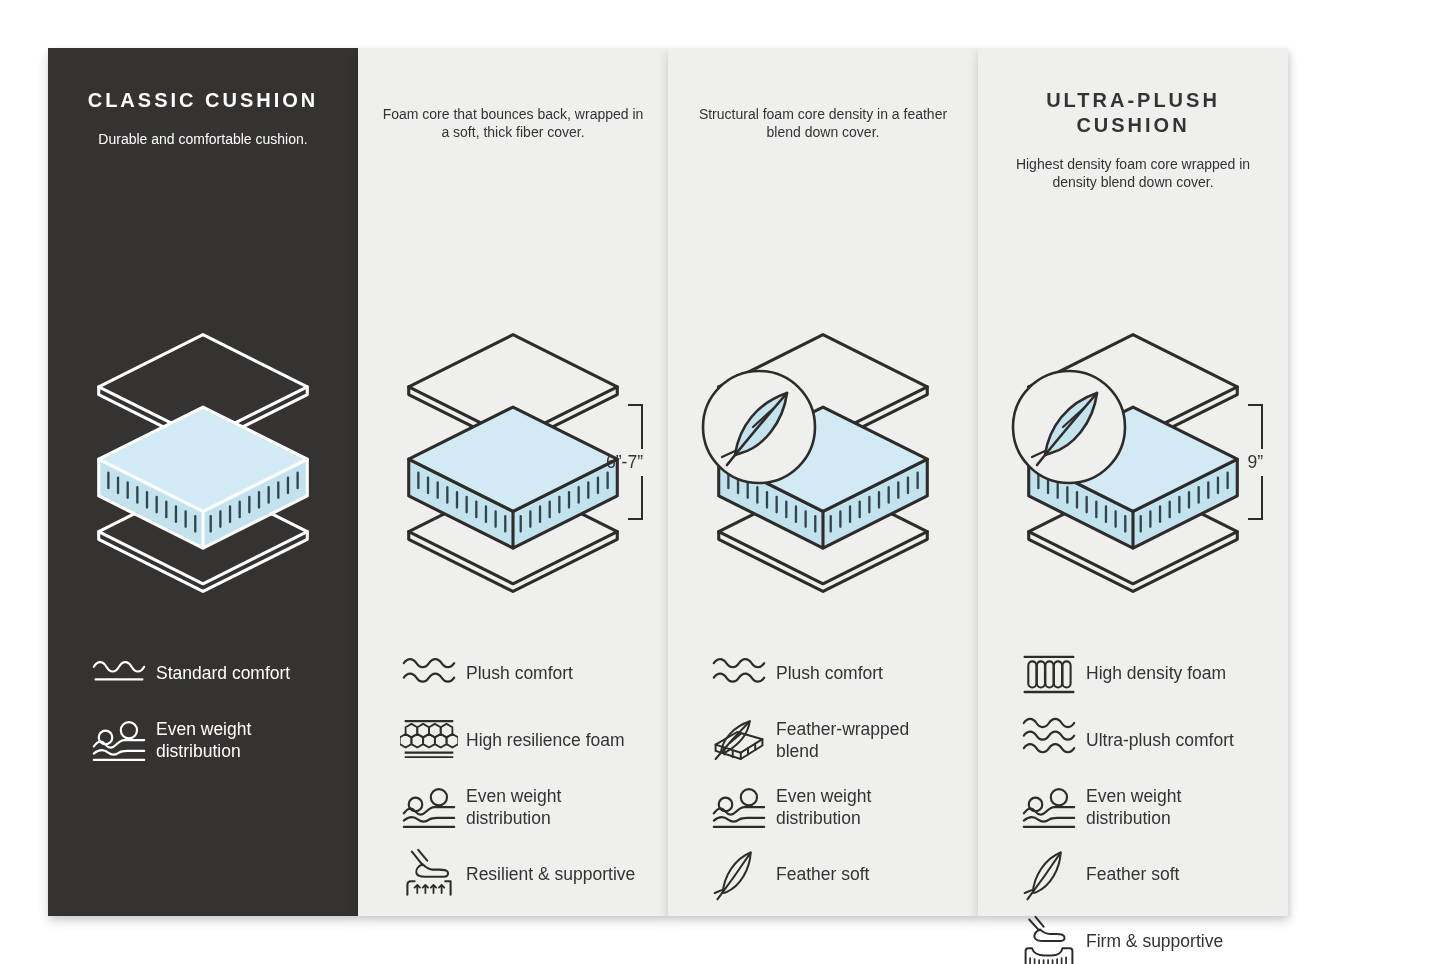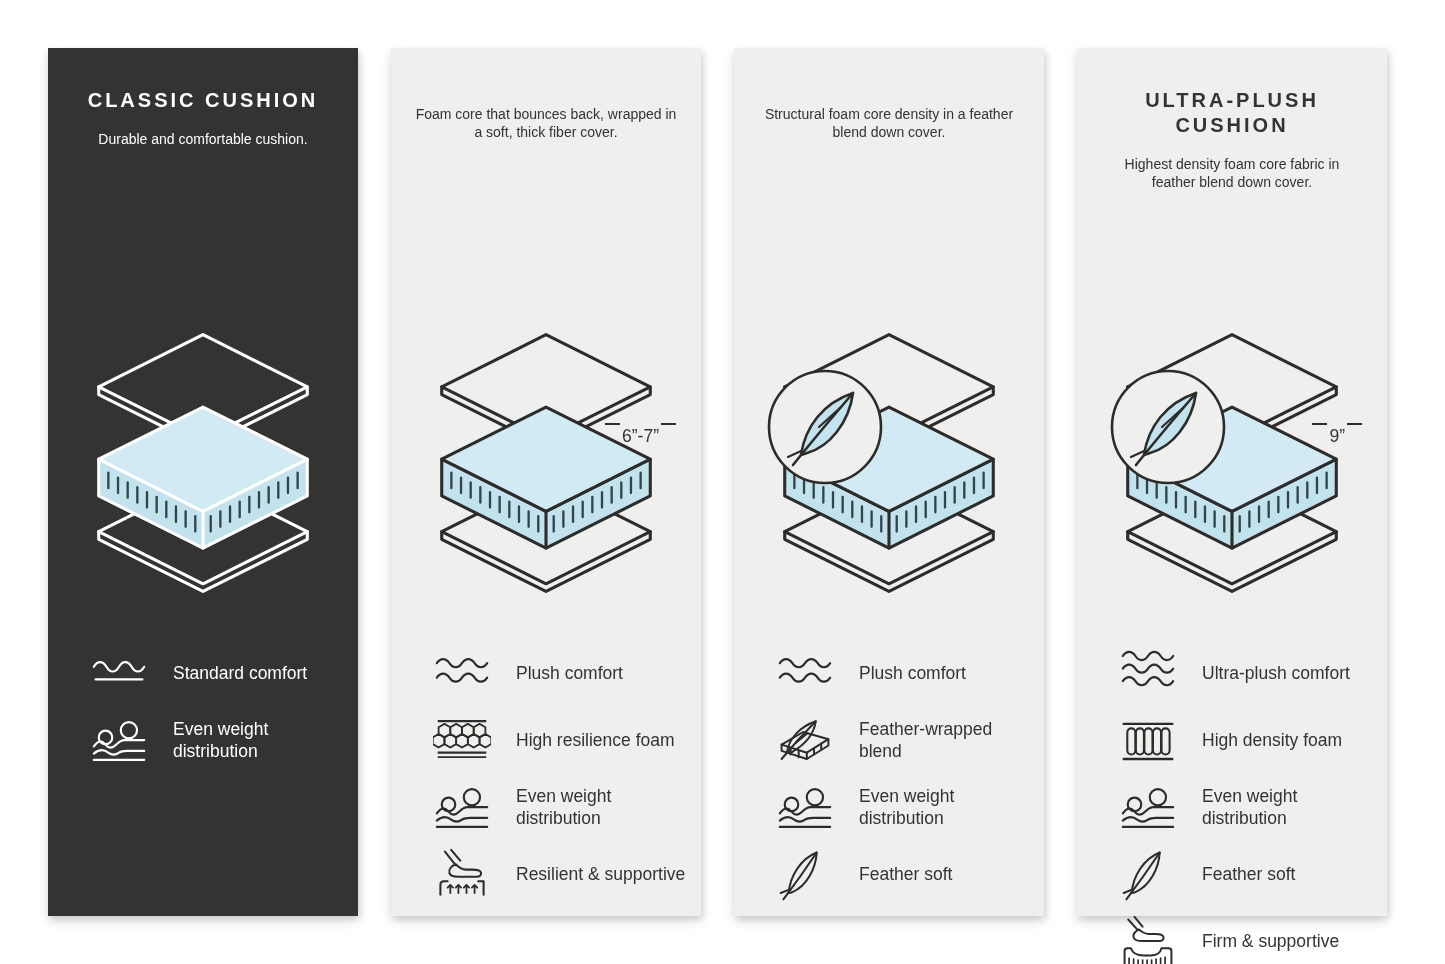--- a/index.html
+++ b/index.html
@@ -4,21 +4,20 @@
 <style>
   html,body{margin:0;padding:0;}
   body{
     width:1445px;height:964px;
     background:#ffffff;
     font-family:"Liberation Sans","DejaVu Sans",sans-serif;
     overflow:hidden;
   }
   .board{
     display:flex;
-    gap:33px;
     padding:48px 0 0 48px;
     align-items:flex-start;
   }
   .panel{
     width:310px;height:868px;
     box-sizing:border-box;
     box-shadow:0 5px 10px rgba(0,0,0,.16), 3px 3px 6px rgba(0,0,0,.07);
     flex:0 0 auto;
   }
   .panel--dark{
@@ -66,22 +65,22 @@
     width:232px;height:280px;
     margin-top:62px;
   }
   .badge{
     position:absolute;
     left:-8px;top:42px;
     width:120px;height:120px;
   }
   .dim{
     position:absolute;
-    right:-14px;top:98px;height:116px;
-    display:flex;flex-direction:row;align-items:flex-start;
+    right:-14px;top:79px;height:116px;
+    display:flex;flex-direction:column;align-items:flex-end;
   }
   .dim .cap{width:15px;height:2px;background:var(--line);}
   .dim .rule{width:2px;flex:1;background:var(--line);}
   .dim .val{
     font-size:17.5px;color:var(--ink);
     padding:3px 0;white-space:nowrap;
   }
   .features{
     list-style:none;
     margin:0;padding:2px 14px 0 42px;
@@ -91,21 +90,21 @@
     align-items:center;
     min-height:48px;
     margin-bottom:13px;
   }
   .fi-box{
     flex:0 0 64px;
     display:flex;align-items:center;justify-content:flex-start;
   }
   .fi{width:58px;height:54px;}
   .f-label{
-    margin-left:19px;
+    margin-left:2px;
     font-size:17.5px;
     line-height:1.25;
     max-width:172px;
   }
   .symlib{position:absolute;width:0;height:0;overflow:hidden;}
 </style>
 </head>
 <body>
 
 <svg class="symlib" aria-hidden="true">
@@ -338,53 +337,53 @@
             </svg>
           </span>
         <span class="f-label">Feather soft</span>
       </li>
     </ul>
   </section>
 
   <section class="panel panel--light">
     <header class="panel-header">
       <h2 class="panel-title">ULTRA-PLUSH CUSHION</h2>
-      <p class="panel-desc">Highest density foam core fabric in feather blend down cover.</p>
+      <p class="panel-desc">Highest density foam core wrapped in density blend down cover.</p>
     </header>
     <div class="illustration">
       <svg class="cushion" viewBox="0 0 240 290">
           <use href="#sym-cushion"></use>
         </svg>
       <svg class="badge" viewBox="0 0 120 120">
           <use href="#sym-feather-badge"></use>
         </svg>
       <div class="dim">
         <span class="cap"></span>
         <span class="rule"></span>
         <span class="val">9”</span>
         <span class="rule"></span>
         <span class="cap"></span>
       </div>
     </div>
     <ul class="features">
       <li class="feature">
         <span class="fi-box">
             <svg class="fi" viewBox="0 0 64 60">
+              <use href="#sym-density"></use>
+            </svg>
+          </span>
+        <span class="f-label">High density foam</span>
+      </li>
+      <li class="feature">
+        <span class="fi-box">
+            <svg class="fi" viewBox="0 0 64 60">
               <use href="#sym-wave-triple"></use>
             </svg>
           </span>
         <span class="f-label">Ultra-plush comfort</span>
-      </li>
-      <li class="feature">
-        <span class="fi-box">
-            <svg class="fi" viewBox="0 0 64 60">
-              <use href="#sym-density"></use>
-            </svg>
-          </span>
-        <span class="f-label">High density foam</span>
       </li>
       <li class="feature">
         <span class="fi-box">
             <svg class="fi" viewBox="0 0 64 60">
               <use href="#sym-even-weight"></use>
             </svg>
           </span>
         <span class="f-label">Even weight distribution</span>
       </li>
       <li class="feature">

